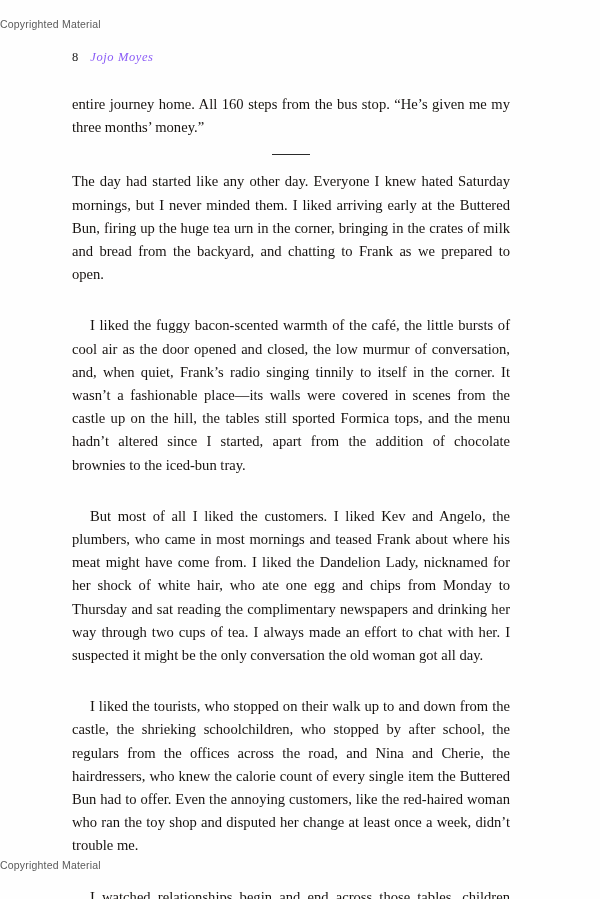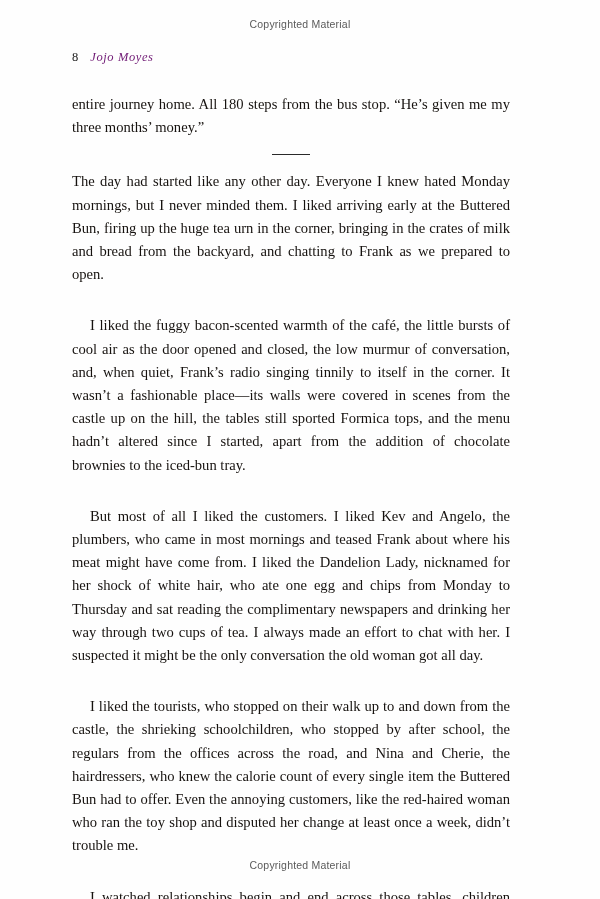--- a/index.html
+++ b/index.html
@@ -17,21 +17,20 @@
   }
   .page {
     position: absolute;
     inset: 0;
     background: #fefefe;
   }
   .watermark {
     position: absolute;
     left: 0;
     right: 0;
-    text-align: center;
     font-family: "Liberation Sans", sans-serif;
     font-size: 10.5px;
     letter-spacing: 0.2px;
     color: #5a5a5a;
   }
   .watermark-top { top: 18px; }
   .watermark-bottom { bottom: 28px; }
 
   .content {
     position: absolute;
@@ -49,21 +48,21 @@
   .folio {
     font-family: "Liberation Serif", serif;
     font-size: 12.5px;
     color: #1a1a1a;
   }
   .author-name {
     font-family: "Liberation Serif", serif;
     font-style: italic;
     font-size: 12.5px;
     letter-spacing: 0.6px;
-    color: #701a75;
+    color: #8b5cf6;
   }
 
   p.para {
     margin: 0;
     font-size: 14.6px;
     line-height: 23.2px;
     text-align: justify;
     text-justify: inter-word;
     hyphens: none;
     color: #16120f;
@@ -90,27 +89,27 @@
 
   <div class="watermark watermark-top">Copyrighted Material</div>
 
   <div class="content">
 
     <div class="running-head">
       <span class="folio">8</span>
       <span class="author-name">Jojo Moyes</span>
     </div>
 
-    <p class="para">entire journey home. All 180 steps from the bus stop. “He’s given me my three months’ money.”</p>
+    <p class="para">entire journey home. All 160 steps from the bus stop. “He’s given me my three months’ money.”</p>
 
     <div class="divider">
       <span class="rule"></span>
     </div>
 
-    <p class="para">The day had started like any other day. Everyone I knew hated Monday mornings, but I never minded them. I liked arriving early at the Buttered Bun, firing up the huge tea urn in the corner, bringing in the crates of milk and bread from the backyard, and chatting to Frank as we prepared to open.</p>
+    <p class="para">The day had started like any other day. Everyone I knew hated Saturday mornings, but I never minded them. I liked arriving early at the Buttered Bun, firing up the huge tea urn in the corner, bringing in the crates of milk and bread from the backyard, and chatting to Frank as we prepared to open.</p>
     <p class="para indent">I liked the fuggy bacon-scented warmth of the café, the little bursts of cool air as the door opened and closed, the low murmur of conversation, and, when quiet, Frank’s radio singing tinnily to itself in the corner. It wasn’t a fashionable place—its walls were covered in scenes from the castle up on the hill, the tables still sported Formica tops, and the menu hadn’t altered since I started, apart from the addition of chocolate brownies to the iced-bun tray.</p>
     <p class="para indent">But most of all I liked the customers. I liked Kev and Angelo, the plumbers, who came in most mornings and teased Frank about where his meat might have come from. I liked the Dandelion Lady, nicknamed for her shock of white hair, who ate one egg and chips from Monday to Thursday and sat reading the complimentary newspapers and drinking her way through two cups of tea. I always made an effort to chat with her. I suspected it might be the only conversation the old woman got all day.</p>
     <p class="para indent">I liked the tourists, who stopped on their walk up to and down from the castle, the shrieking schoolchildren, who stopped by after school, the regulars from the offices across the road, and Nina and Cherie, the hairdressers, who knew the calorie count of every single item the Buttered Bun had to offer. Even the annoying customers, like the red-haired woman who ran the toy shop and disputed her change at least once a week, didn’t trouble me.</p>
     <p class="para indent">I watched relationships begin and end across those tables, children transferred between ex-spouses, the guilty relief of those parents who couldn’t face cooking, and the secret pleasure of pensioners at a fried breakfast. All human life came through, and most of them shared a few words with me, trading jokes or comments over the</p>
 
   </div>
 
   <div class="watermark watermark-bottom">Copyrighted Material</div>
 
 </div>

